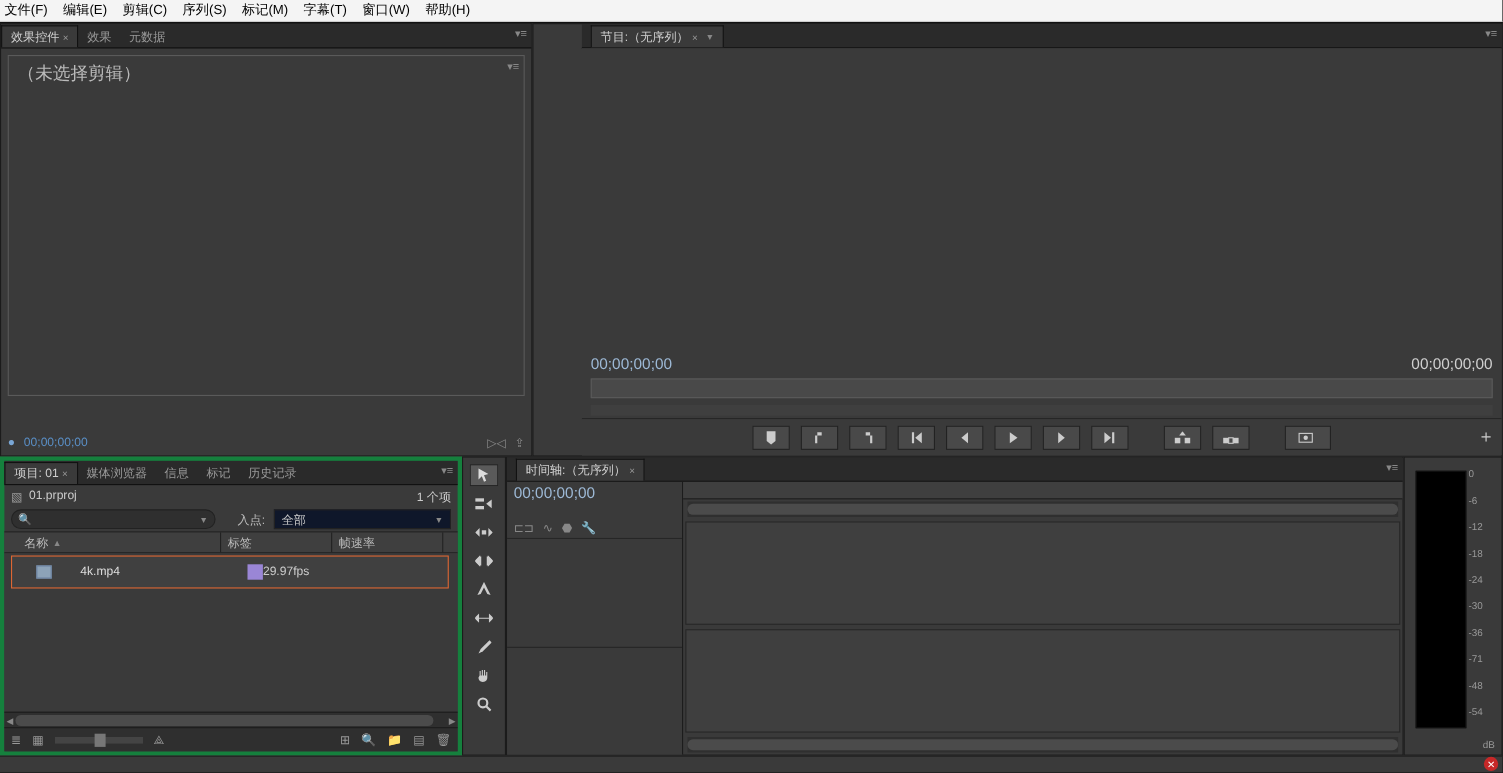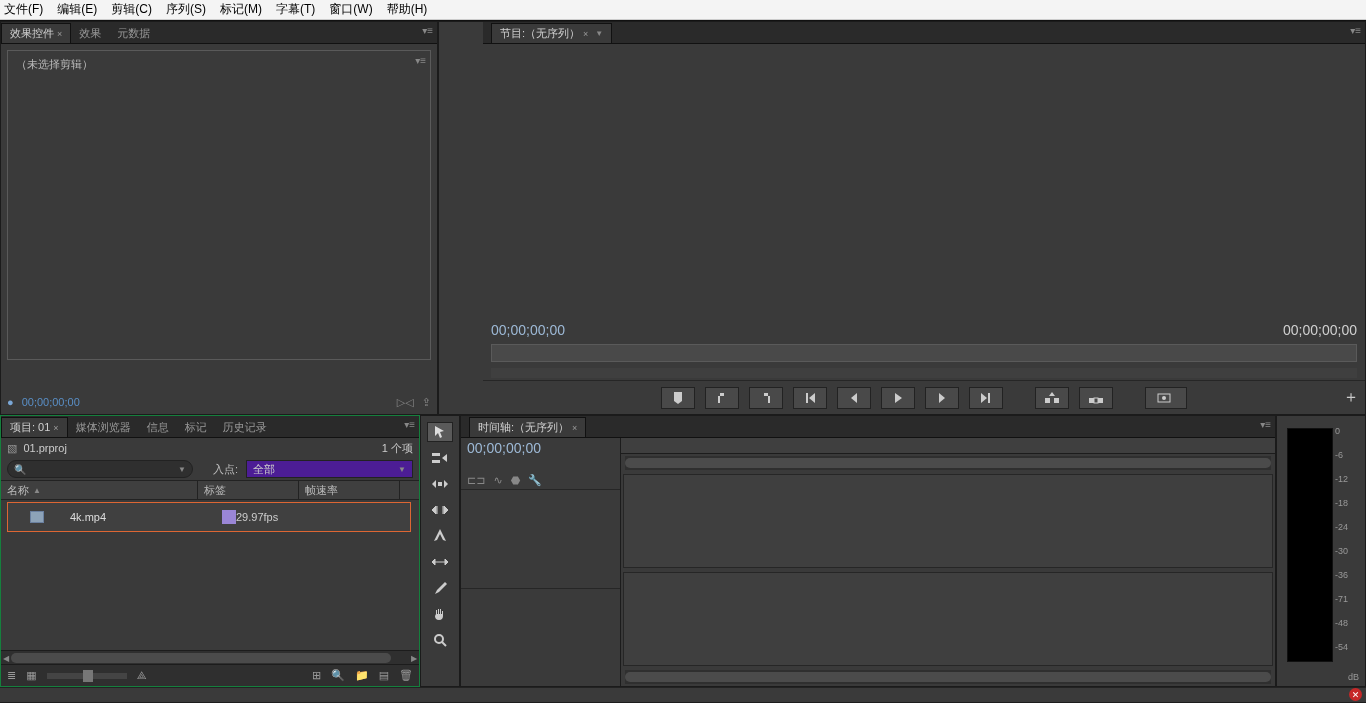--- a/index.html
+++ b/index.html
@@ -8,51 +8,51 @@
 .menubar .menu-item { color: #000; margin-right: 14px; font-size: 12px; cursor: default; }
 .top-row { display: flex; height: 395px; border-top: 1px solid #111; }
 .bottom-row { display: flex; height: 272px; }
 .statusbar { height: 15px; background: #3a3a3a; border-top: 1px solid #222; position: relative; }
 .panel { background: #3a3a3a; border: 1px solid #1b1b1b; display: flex; flex-direction: column; }
 .tabbar { height: 22px; background: #2a2a2a; display: flex; align-items: flex-end; border-bottom: 1px solid #111; position: relative; }
 .tab { height: 20px; padding: 2px 8px; color: #999; font-size: 11px; display: flex; align-items: center; gap: 3px; }
 .tab.active { background: #3a3a3a; color: #d0d0d0; border: 1px solid #111; border-bottom: none; }
 .tab .close { font-size: 9px; color: #999; }
 .panelmenu { position: absolute; right: 4px; top: 3px; color: #888; font-size: 10px; }
-.effects-left { width: 438px; }
+.effects-left { width: 484px; }
 .effects-body { flex: 1; padding: 6px; position: relative; }
 .effects-src-box { border: 1px solid #5a5a5a; height: 310px; background: #3a3a3a; position: relative; }
-.effects-src-title { padding: 6px 8px; color: #bbb; font-size: 11px; }
+.effects-src-title { padding: 6px 8px; color: #bbb; font-size: 16px; }
 .effects-src-menu { position: absolute; right: 4px; top: 4px; font-size: 10px; color: #888; }
 .effects-footer { height: 24px; display: flex; align-items: center; gap: 8px; padding: 0 6px; color: #7aa7d6; font-size: 11px; }
 .tc-link { color: #5a8fc6; }
 .program-right { flex: 1; padding-left: 44px; }
 .program-body { flex: 1; background: #3a3a3a; position: relative; display: flex; flex-direction: column; }
 .program-view { flex: 1; background: #3a3a3a; position: relative; }
 .tc-left { position: absolute; left: 8px; bottom: 42px; color: #9db9d6; font-size: 14px; }
 .tc-right { position: absolute; right: 8px; bottom: 42px; color: #d0d0d0; font-size: 14px; }
 .prog-track { position: absolute; left: 8px; right: 8px; bottom: 18px; height: 18px; border: 1px solid #5a5a5a; background: #494949; }
 .prog-ruler { position: absolute; left: 8px; right: 8px; bottom: 2px; height: 10px; background: #3f3f3f; }
 .transport { height: 34px; display: flex; align-items: center; justify-content: center; gap: 10px; background: #3a3a3a; border-top: 1px solid #262626; position: relative; }
 .tbtn { width: 34px; height: 22px; background: #494949; border: 1px solid #222; display: flex; align-items: center; justify-content: center; color: #ccc; font-size: 11px; }
 .add-btn { position: absolute; right: 6px; top: 6px; color: #ccc; font-size: 16px; }
 
-.project-panel { width: 420px; border: 1px solid #15803d; background: #3a3a3a; display: flex; flex-direction: column; }
+.project-panel { width: 420px; border: 4px solid #15803d; background: #3a3a3a; display: flex; flex-direction: column; }
 .proj-headerrow { height: 20px; display: flex; align-items: center; justify-content: space-between; padding: 2px 6px; color: #ccc; font-size: 11px; }
 .proj-headerrow .left { display: flex; align-items: center; gap: 6px; }
 .proj-searchrow { display: flex; align-items: center; gap: 8px; padding: 2px 6px; }
 .search-input { flex: 0 0 186px; height: 18px; background: #2f2f2f; border: 1px solid #222; border-radius: 9px; display: flex; align-items: center; padding: 0 6px; }
 .search-input .mag { color: #888; font-size: 10px; }
 .search-input .dd { color: #888; font-size: 8px; margin-left: auto; }
 .inpoint-label { color: #bbb; font-size: 11px; margin-left: 12px; }
-.inpoint-select { flex: 1; height: 18px; background: #4c1d95; border: 1px solid #222; display: flex; align-items: center; padding: 0 6px; color: #ccc; font-size: 11px; }
+.inpoint-select { flex: 1; height: 18px; background: #0f172a; border: 1px solid #222; display: flex; align-items: center; padding: 0 6px; color: #ccc; font-size: 11px; }
 .inpoint-select .dd { margin-left: auto; font-size: 8px; color: #888; }
 .proj-cols { display: flex; height: 20px; background: #3f3f3f; border-top: 1px solid #222; border-bottom: 1px solid #222; font-size: 11px; color: #bbb; align-items: center; }
 .col-div { width: 1px; height: 100%; background: #222; }
-.col-name { flex: 0 0 196px; padding-left: 6px; display: flex; align-items: center; gap: 4px; }
+.col-name { flex: 0 0 196px; padding-left: 18px; display: flex; align-items: center; gap: 4px; }
 .col-label { flex: 0 0 100px; padding-left: 6px; }
 .col-fps { flex: 0 0 100px; padding-left: 6px; }
 .proj-rows { flex: 1; position: relative; background: #3a3a3a; overflow: hidden; }
 .file-row { position: absolute; left: 6px; right: 8px; top: 2px; height: 30px; border: 1px solid #d63; background: #404040; display: flex; align-items: center; }
 .file-row .icon { width: 14px; height: 12px; background: #8da3b8; margin-left: 22px; margin-right: 10px; border: 1px solid #6a80a0; }
 .file-row .name { flex: 0 0 148px; color: #ddd; font-size: 11px; margin-left: 16px; }
 .file-row .label-swatch { width: 14px; height: 14px; background: #9a86d6; margin-left: 4px; }
 .file-row .fps { color: #ccc; font-size: 11px; }
 .proj-hscroll { height: 14px; background: #2f2f2f; border-top: 1px solid #1c1c1c; position: relative; }
 .proj-hscroll .thumb { position: absolute; left: 10px; top: 2px; width: 380px; height: 10px; background: #4b4b4b; border-radius: 5px; }

